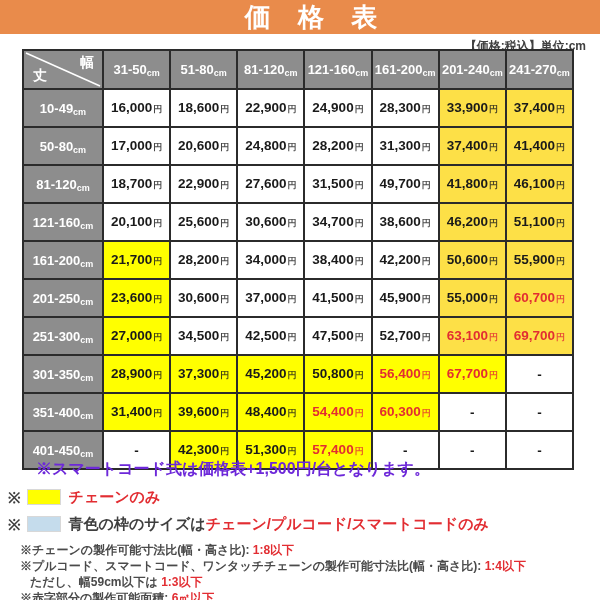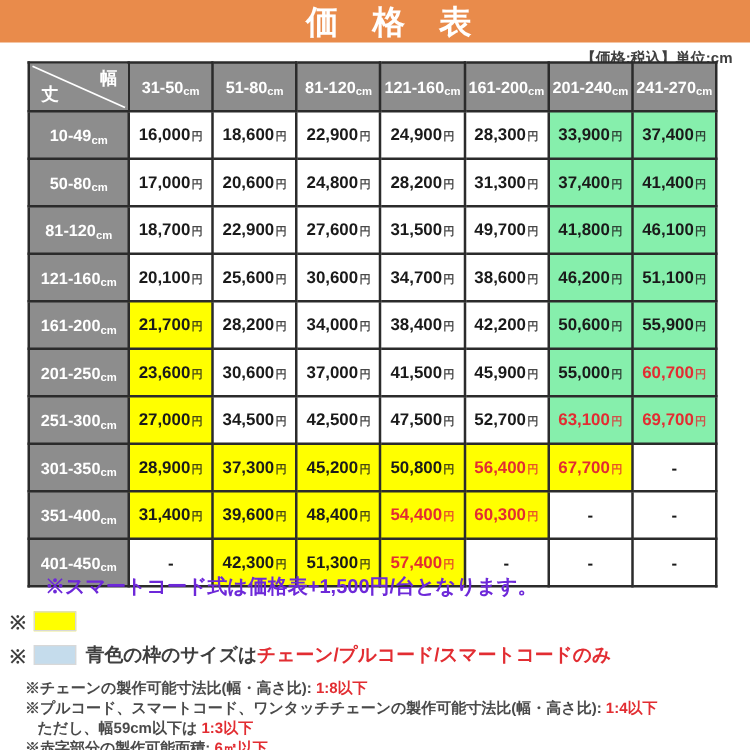--- a/index.html
+++ b/index.html
@@ -13,21 +13,21 @@
   
   .unit-note{position:absolute;top:38px;right:14px;font-size:12px;color:#404040;font-weight:bold;}
 
   
   table.price{position:absolute;left:22px;top:49px;width:552px;border-collapse:collapse;table-layout:fixed;}
   table.price th,table.price td{border:2px solid #2b2b2b;padding:0;text-align:center;vertical-align:middle;}
   table.price thead th{background:#8d8d8d;color:#ffffff;font-weight:bold;font-size:13px;height:37px;}
   table.price tbody th{background:#8d8d8d;color:#ffffff;font-weight:bold;font-size:13px;height:36px;}
   table.price td{background:#ffffff;color:#1a1a1a;font-weight:bold;font-size:13.5px;height:36px;}
   table.price td.bg-yellow{background:#ffff00;}
-  table.price td.bg-blue{background:#86efac;}
+  table.price td.bg-blue{background:#fde047;}
   table.price td.red{color:#e22d32;}
   .sub-unit{font-size:9px;font-weight:bold;vertical-align:baseline;position:relative;top:2px;}
   .yen{font-size:9px;opacity:.8;margin-left:1px;}
 
   
   th.corner{position:relative;width:78px;overflow:hidden;}
   th.corner svg{position:absolute;left:0;top:0;width:100%;height:100%;}
   th.corner .w-label{position:absolute;top:3px;right:8px;font-size:14px;}
   th.corner .h-label{position:absolute;bottom:3px;left:9px;font-size:14px;}
 
@@ -173,20 +173,21 @@
       </tr>
     </tbody>
 </table>
 
 <div class="notes">
   <div class="note-large">※スマートコード式は価格表+1,500円/台となります。</div>
 
   <div class="note-swatch">
     <span class="marker">※</span>
     <span class="swatch" style="background:#ffff00;"></span>
+    <span class="red-text">チェーンのみ</span>
   </div>
 
   <div class="note-swatch">
     <span class="marker">※</span>
     <span class="swatch" style="background:#c5dcec;"></span>
     <span>青色の枠のサイズは</span>
     <span class="red-text">チェーン/プルコード/スマートコードのみ</span>
   </div>
 
   <div class="notes-small">

